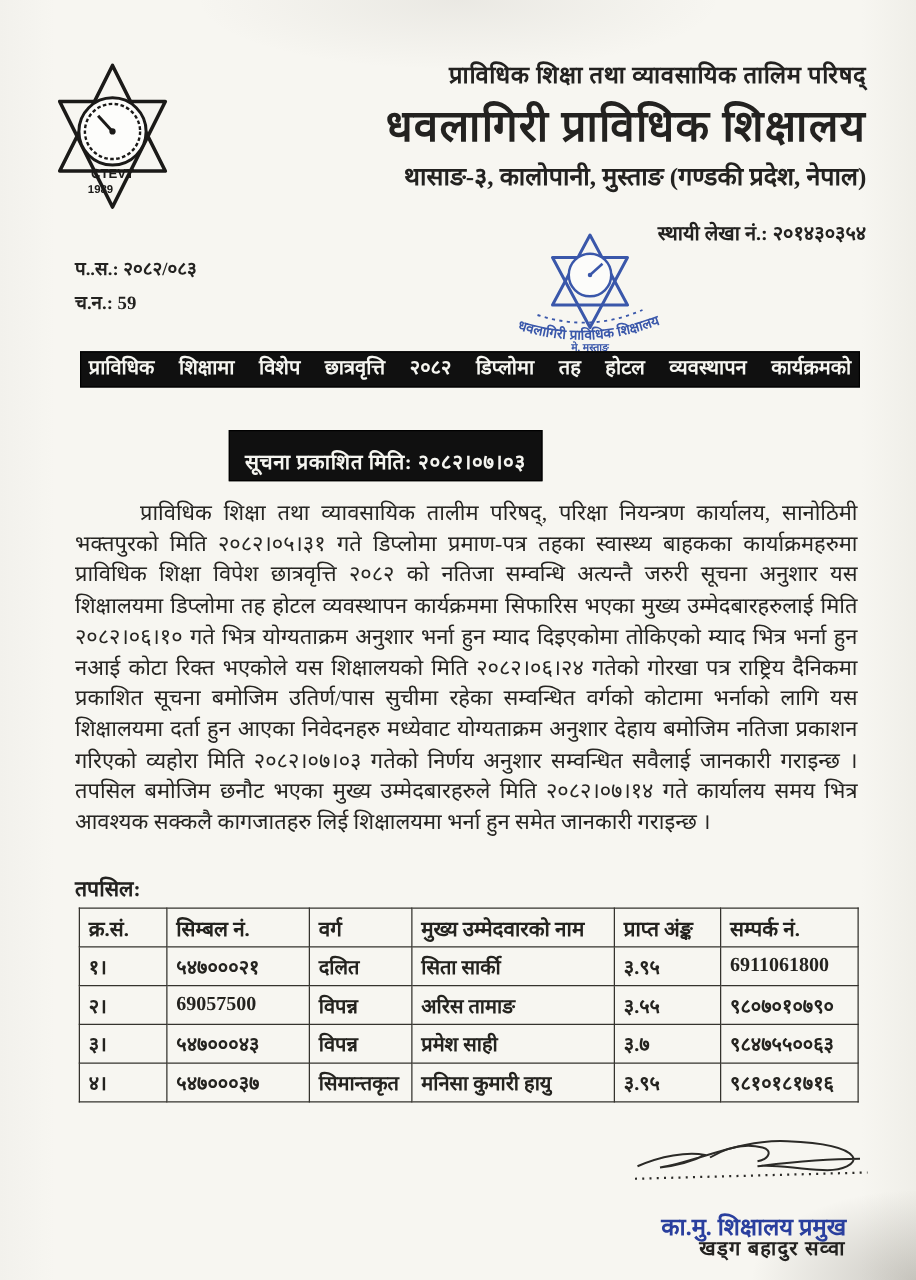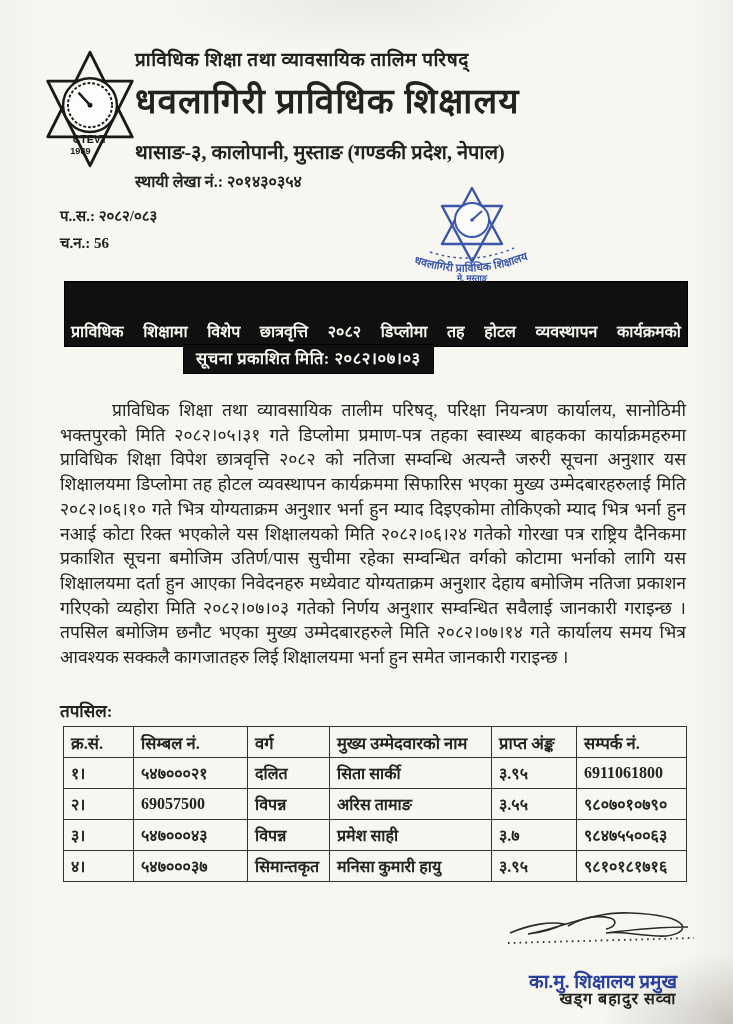--- a/index.html
+++ b/index.html
@@ -8,35 +8,35 @@
     background:
       radial-gradient(220px 120px at 100% 100%, rgba(90,85,75,.28), rgba(0,0,0,0) 60%),
       radial-gradient(300px 80px at 50% 0%, rgba(120,115,105,.10), rgba(0,0,0,0) 70%),
       linear-gradient(90deg, #f2f1ec 0%, #f7f6f1 6%, #f7f6f1 94%, #efeee8 100%),
       #f7f6f1;
     font-family:"Liberation Serif","DejaVu Serif",serif;
     color:#232220; overflow:hidden;
   }
   .abs{position:absolute;}
   
-  .hdr{left:135px; right:40px; top:46px; text-align:left;}
+  .hdr{left:135px; right:40px; top:46px; text-align:right;}
   .hdr .council{font-size:19px; font-weight:bold; letter-spacing:.5px;}
   .hdr .school{font-size:35px; font-weight:bold; margin-top:4px; letter-spacing:1px;}
-  .hdr .addr{font-size:20px; font-weight:bold; margin-top:15px;}
-  .hdr .pan{font-size:16px; font-weight:bold; margin-top:5px;}
+  .hdr .addr{font-size:20px; font-weight:bold; margin-top:4px;}
+  .hdr .pan{font-size:16px; font-weight:bold; margin-top:21px;}
   .refs{left:60px; top:203px; font-size:15px; font-weight:bold; line-height:27px;}
   
   .banner{
     left:64px; top:281px; width:610px; background:#101010; color:#f5f5f0;
     padding:2px 6px 4px 6px; font-size:16px; font-weight:bold; line-height:21px;
     text-align:justify; border:1px solid #000;
   }
-  .banner div{text-align:justify; text-align-last:justify;margin-top:37px;}
+  .banner div{text-align:justify; text-align-last:justify;}
   .date-banner{
-    left:183px; top:344px; background:#101010; color:#f5f5f0; padding:1px 12px 4px 12px;
+    left:183px; top:344px; background:#101010; color:#f5f5f0; padding:12px 12px 4px 12px;
     font-size:16.5px; font-weight:bold; border:1px solid #000; letter-spacing:.5px;
   }
   
   .body-par{
     left:60px; top:398px; width:626px; font-size:17.5px; line-height:24.7px;
     text-align:justify; text-indent:52px; color:#262522;
   }
   .tapasil{left:60px; top:699px; font-size:17px; font-weight:bold;}
   
   table.results{
@@ -79,21 +79,21 @@
 
   <div class="abs hdr">
     <div class="council">प्राविधिक शिक्षा तथा व्यावसायिक तालिम परिषद्</div>
     <div class="school">धवलागिरी प्राविधिक शिक्षालय</div>
     <div class="addr">थासाङ-३, कालोपानी, मुस्ताङ (गण्डकी प्रदेश, नेपाल)</div>
     <div class="pan">स्थायी लेखा नं.: २०१४३०३५४</div>
   </div>
 
   <div class="abs refs">
     <div>प..स.: २०८२/०८३</div>
-    <div>च.न.: 56</div>
+    <div>च.न.: 59</div>
   </div>
 
   <div class="abs stamp-wrap">
     <svg viewBox="0 0 152 106" width="152" height="106">
       <g fill="none" stroke="#2a4aa5" stroke-width="2.4">
         <path d="M76 2 L106 58 L46 58 Z" stroke-linejoin="round"></path>
         <path d="M76 76 L46 20 L106 20 Z" stroke-linejoin="round"></path>
       </g>
       <circle cx="76" cy="34" r="17" fill="#fdfdfb" stroke="#2a4aa5" stroke-width="2"></circle>
       <line x1="76" y1="34" x2="86" y2="25" stroke="#2a4aa5" stroke-width="2"></line>

